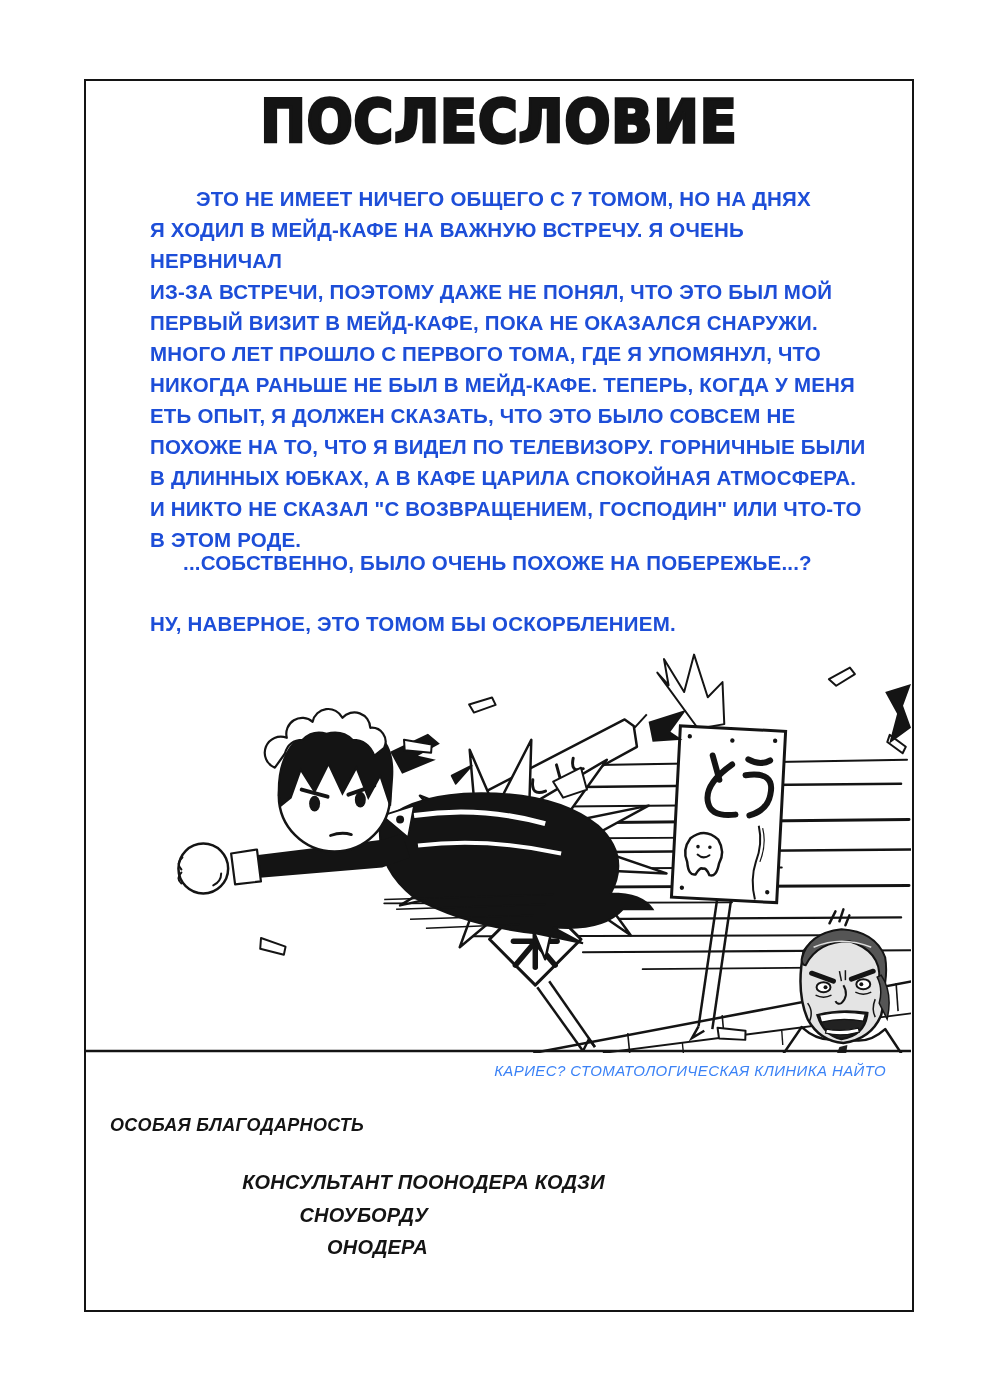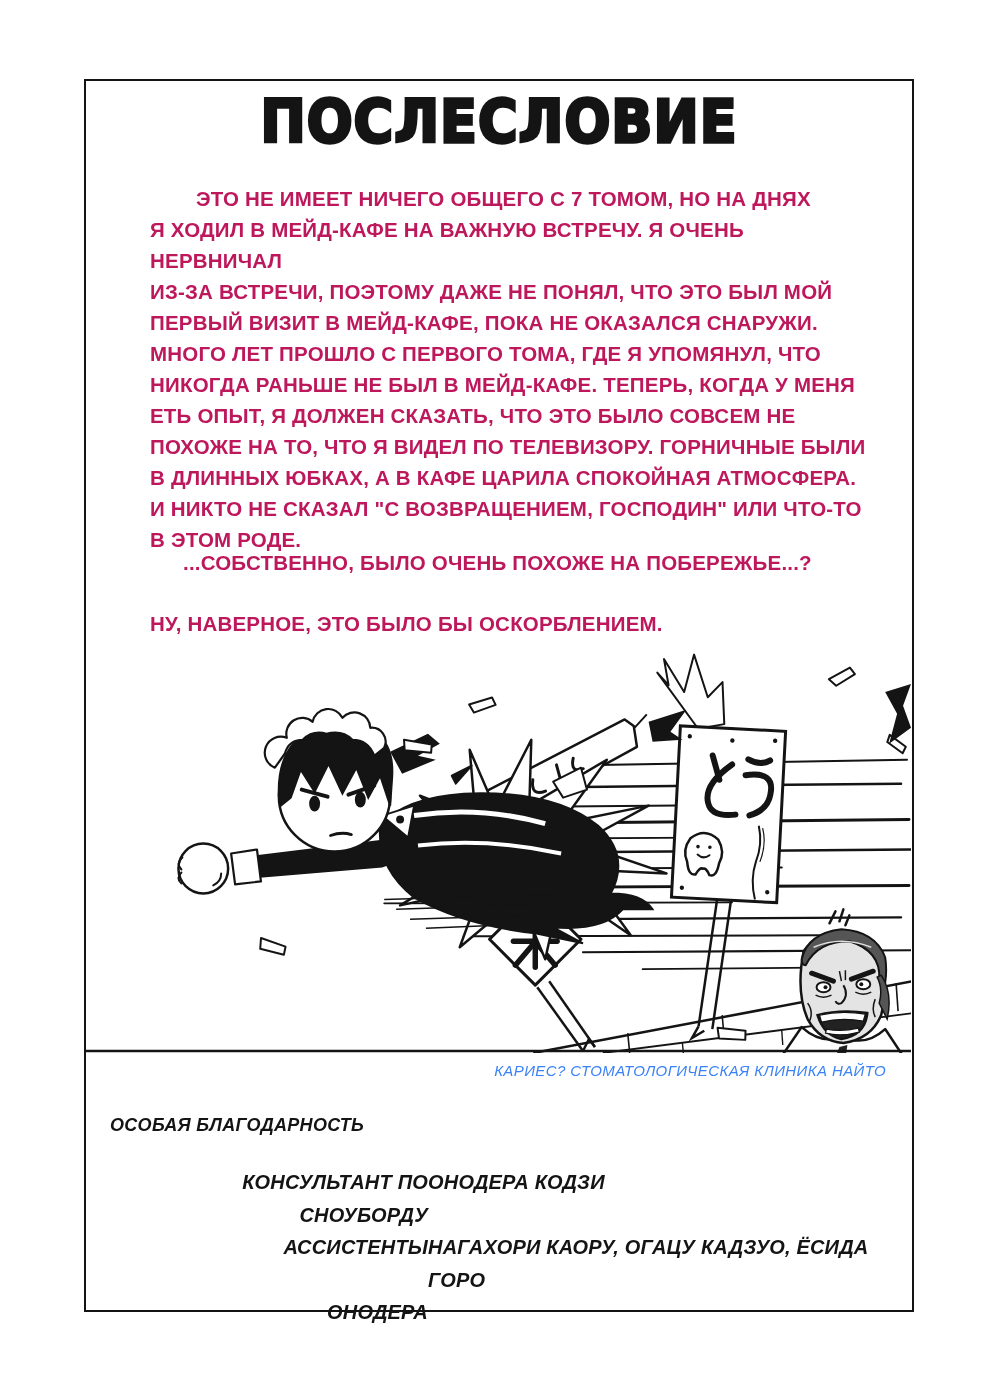--- a/index.html
+++ b/index.html
@@ -13,21 +13,21 @@
   }
   .title {
     position:absolute; top:6px; left:0; width:100%; margin:0;
     text-align:center; font-family:"DejaVu Sans", sans-serif;
     font-size:54px; font-weight:bold; letter-spacing:1px; color:#141414;
     -webkit-text-stroke:3px #141414; transform:scaleY(1.1); transform-origin:top center;
   }
   .body-text {
     position:absolute; left:64px; width:724px;
     font-size:20.5px; line-height:31px; font-weight:bold; letter-spacing:0.2px;
-    white-space:pre-line; color:#be185d;
+    white-space:pre-line; color:#1d4ed8;
   }
   .para1 { top:102px; text-indent:46px; }
   .para2 { top:466px;margin-left:33px; }
   .para3 { top:527px; }
   .illustration { position:absolute; left:0; top:567px; width:825px; height:405px; display:block; }
   .caption {
     position:absolute; right:26px; top:981px;
     font-style:italic; font-size:15px; letter-spacing:0.4px; color:#3b82f6;
   }
   .thanks-header {
@@ -53,21 +53,21 @@
 ИЗ-ЗА ВСТРЕЧИ, ПОЭТОМУ ДАЖЕ НЕ ПОНЯЛ, ЧТО ЭТО БЫЛ МОЙ
 ПЕРВЫЙ ВИЗИТ В МЕЙД-КАФЕ, ПОКА НЕ ОКАЗАЛСЯ СНАРУЖИ.
 МНОГО ЛЕТ ПРОШЛО С ПЕРВОГО ТОМА, ГДЕ Я УПОМЯНУЛ, ЧТО
 НИКОГДА РАНЬШЕ НЕ БЫЛ В МЕЙД-КАФЕ. ТЕПЕРЬ, КОГДА У МЕНЯ
 ЕТЬ ОПЫТ, Я ДОЛЖЕН СКАЗАТЬ, ЧТО ЭТО БЫЛО СОВСЕМ НЕ
 ПОХОЖЕ НА ТО, ЧТО Я ВИДЕЛ ПО ТЕЛЕВИЗОРУ. ГОРНИЧНЫЕ БЫЛИ
 В ДЛИННЫХ ЮБКАХ, А В КАФЕ ЦАРИЛА СПОКОЙНАЯ АТМОСФЕРА.
 И НИКТО НЕ СКАЗАЛ "С ВОЗВРАЩЕНИЕМ, ГОСПОДИН" ИЛИ ЧТО-ТО
 В ЭТОМ РОДЕ.</div>
     <div class="body-text para2">...СОБСТВЕННО, БЫЛО ОЧЕНЬ ПОХОЖЕ НА ПОБЕРЕЖЬЕ...?</div>
-    <div class="body-text para3">НУ, НАВЕРНОЕ, ЭТО БЫЛО БЫ ОСКОРБЛЕНИЕМ.</div>
+    <div class="body-text para3">НУ, НАВЕРНОЕ, ЭТО ТОМОМ БЫ ОСКОРБЛЕНИЕМ.</div>
 
     <svg class="illustration" viewBox="0 0 830 406" preserveAspectRatio="none" xmlns="http://www.w3.org/2000/svg">
 
       <g stroke="#141414" stroke-linecap="round">
         <line x1="470" y1="118" x2="826" y2="112" stroke-width="2"></line>
         <line x1="430" y1="140" x2="820" y2="136" stroke-width="2.5"></line>
         <line x1="360" y1="160" x2="700" y2="157" stroke-width="2"></line>
         <line x1="420" y1="176" x2="828" y2="172" stroke-width="3"></line>
         <line x1="300" y1="192" x2="620" y2="190" stroke-width="1.8"></line>
         <line x1="460" y1="205" x2="830" y2="202" stroke-width="2.5"></line>
@@ -256,22 +256,18 @@
     <div class="caption">КАРИЕС? СТОМАТОЛОГИЧЕСКАЯ КЛИНИКА НАЙТО</div>
 
     <div class="thanks-header">ОСОБАЯ БЛАГОДАРНОСТЬ</div>
 
     <div class="credits">
       <div class="credit-row">
         <span class="credit-role">КОНСУЛЬТАНТ ПО СНОУБОРДУ</span>
         <span class="credit-name">ОНОДЕРА КОДЗИ</span>
       </div>
       <div class="credit-row">
-        <span class="credit-role">АССИСТЕНТЫ</span>
-        <span class="credit-name">НАГАХОРИ КАОРУ, ОГАЦУ КАДЗУО, ЁСИДА ГОРО</span>
-      </div>
-      <div class="credit-row">
         <span class="credit-role">ОНОДЕРА</span>
       </div>
     </div>
 
   </div>
 </div>
 
 </body></html>

